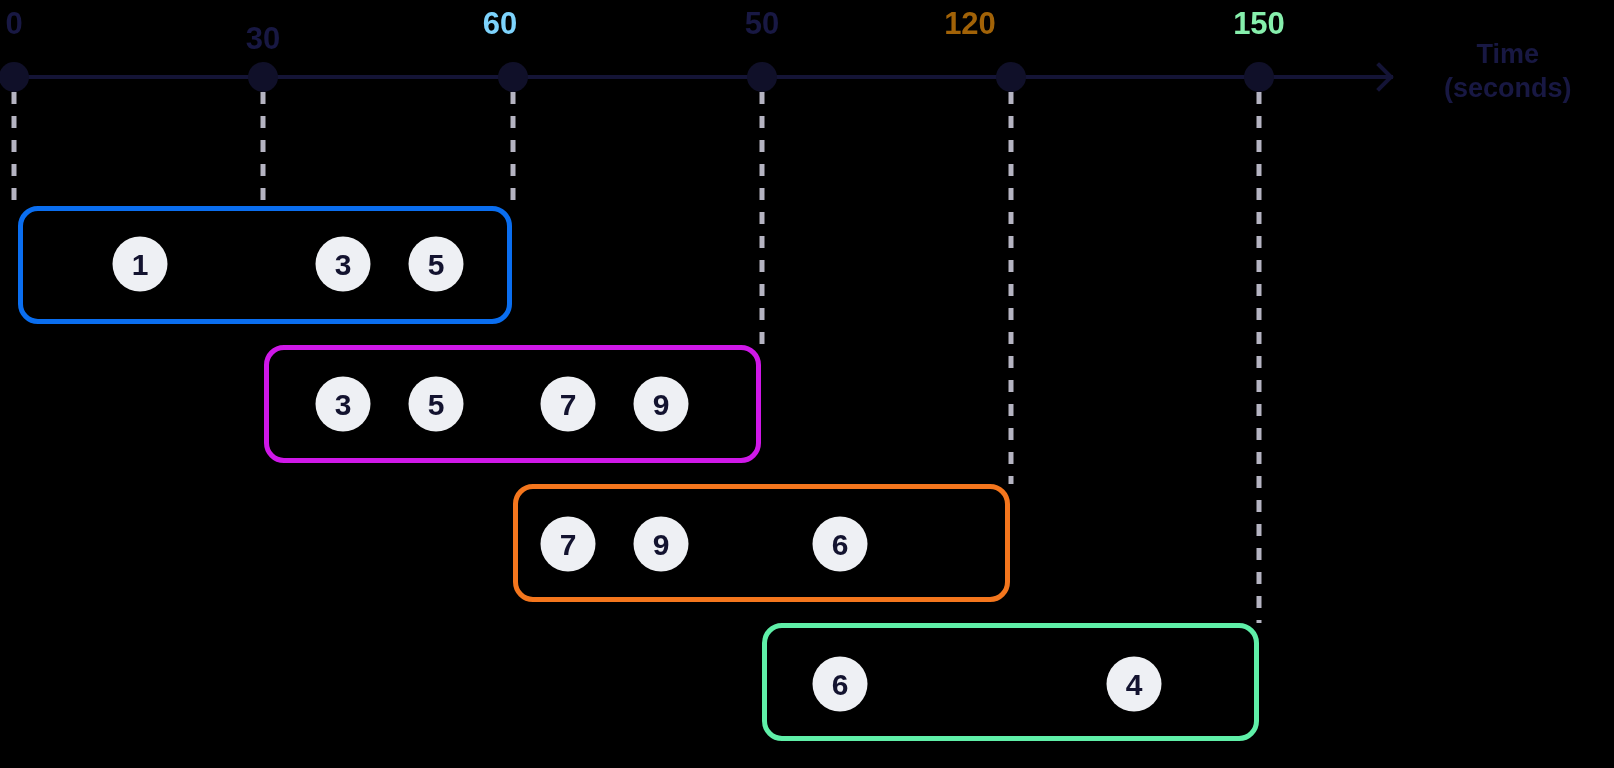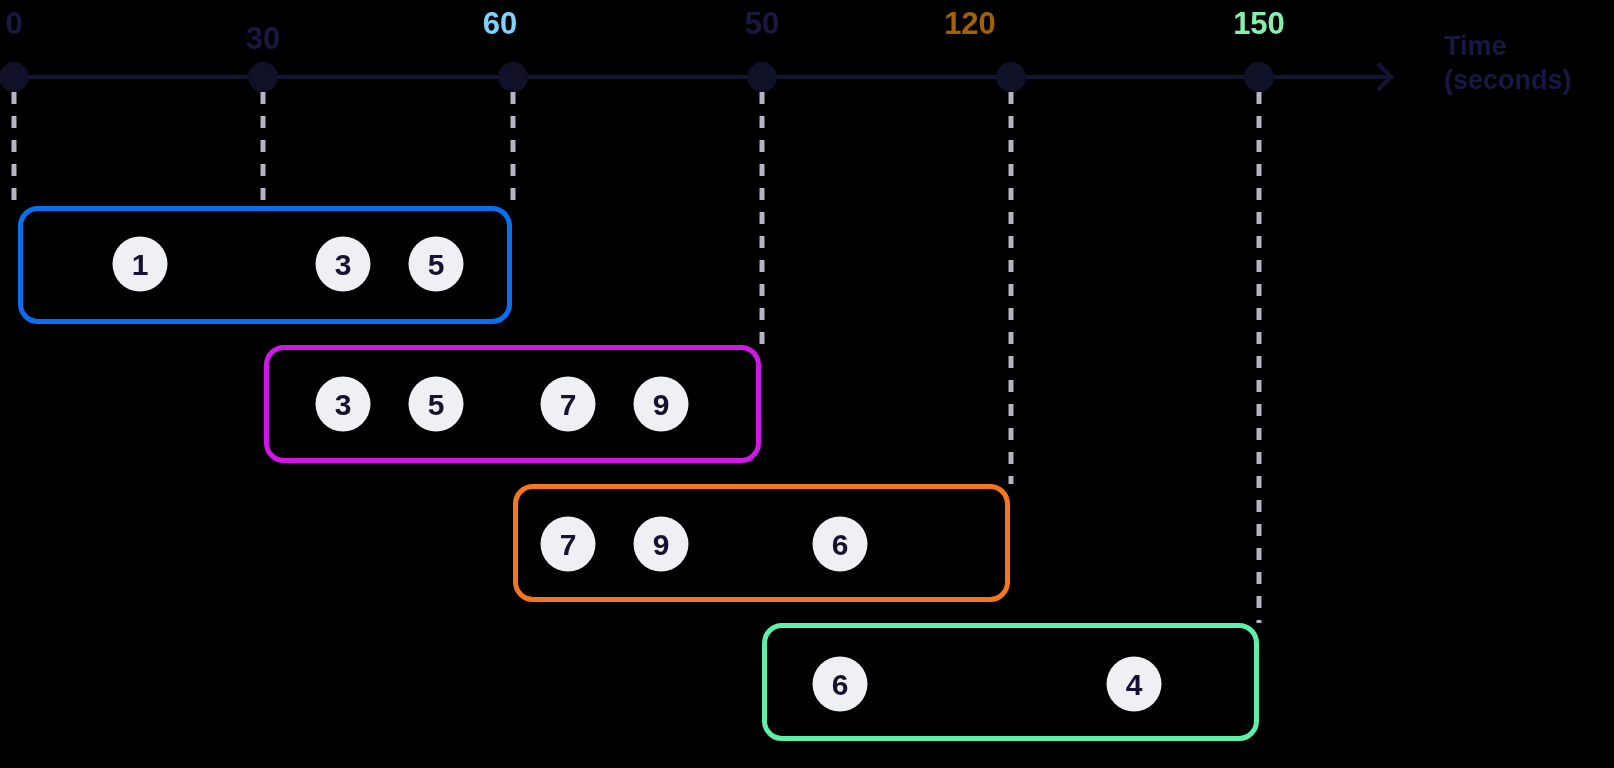--- a/index.html
+++ b/index.html
@@ -141,18 +141,18 @@
       <div class="token" style="left: 661px; top: 404px;">9</div>
       <div class="window" style="left: 513px; top: 484px; width: 497px; height: 118px; border-color: rgb(244, 118, 29);"></div>
       <div class="token" style="left: 568px; top: 544px;">7</div>
       <div class="token" style="left: 661px; top: 544px;">9</div>
       <div class="token" style="left: 840px; top: 544px;">6</div>
       <div class="window" style="left: 762px; top: 623px; width: 497px; height: 118px; border-color: rgb(95, 239, 168);"></div>
       <div class="token" style="left: 840px; top: 684px;">6</div>
       <div class="token" style="left: 1134px; top: 684px;">4</div>
     </div>
 
-  <div class="axis-title" style="left: 1444px; top: 30px; color: rgb(24, 24, 67);">
+  <div class="axis-title" style="left: 1444px; top: 38px; color: rgb(24, 24, 67); text-align: center;">
     <div>Time</div>
     <div>(seconds)</div>
   </div>
 
 </div>
 
 </body></html>

